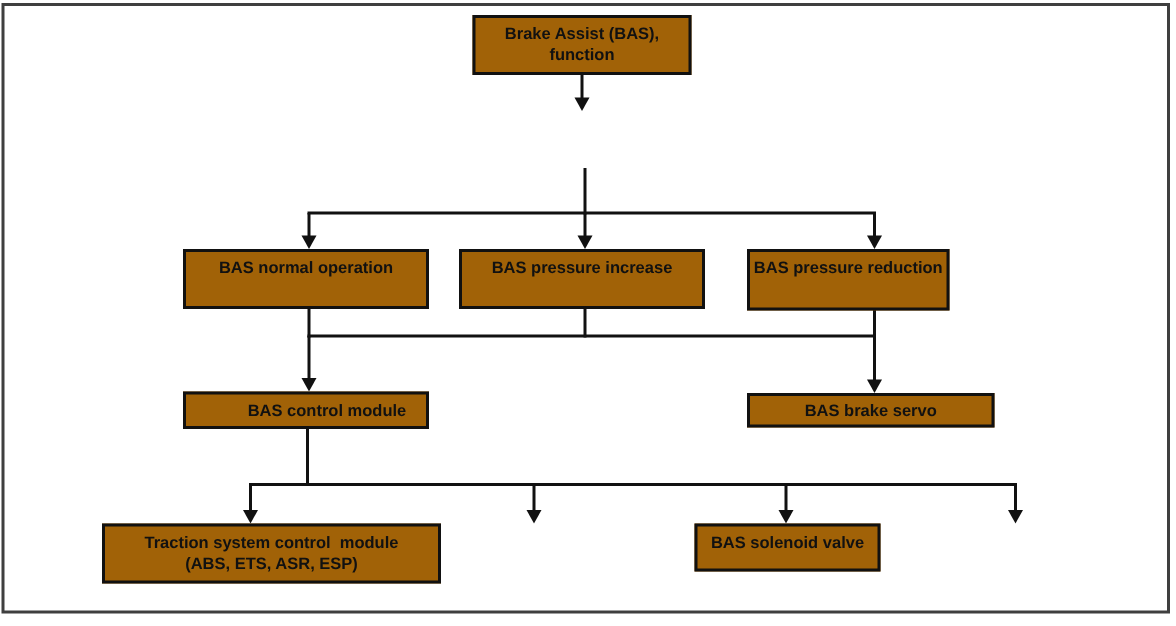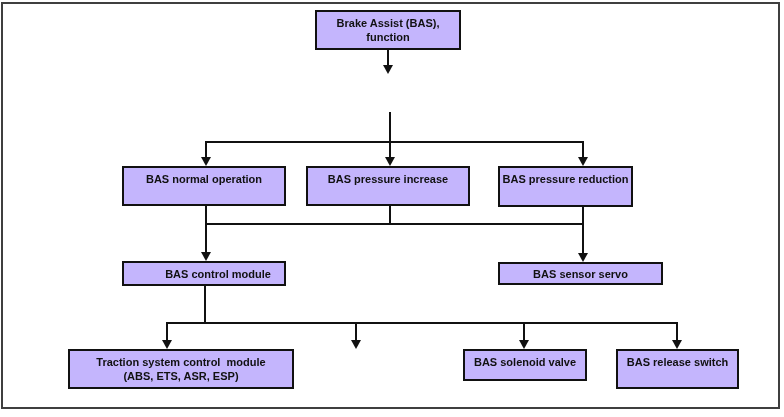--- a/index.html
+++ b/index.html
@@ -16,21 +16,21 @@
     left: 1px; top: 2px;
     width: 779px; height: 407px;
     border: 2px solid #3f3f3f;
     box-sizing: border-box;
   }
   #wires { position: absolute; left: 0; top: 0; }
   .node {
     position: absolute;
     box-sizing: border-box;
     border: 2px solid #111111;
-    background: #c4b5fd;
+    background: #a16207;
     color: #111111;
     font-weight: 700;
     font-size: 11px;
     line-height: 14px;
     text-align: center;
     white-space: pre-wrap;
     display: flex;
     justify-content: center;
     align-items: flex-start;
     padding-top: 4px;
@@ -92,20 +92,19 @@
 
   <div class="node vcenter" style="left:315px; top:10px; width:146px; height:40px;">Brake Assist (BAS),
 function</div>
 
 
   <div class="node" style="left:122px; top:166px; width:164px; height:40px;">BAS normal operation</div>
   <div class="node" style="left:306px; top:166px; width:164px; height:40px;">BAS pressure increase</div>
   <div class="node" style="left:498px; top:166px; width:135px; height:41px;">BAS pressure reduction</div>
 
   <div class="node vcenter" style="left:122px; top:261px; width:164px; height:25px;padding-left:28px;">BAS control module</div>
-  <div class="node vcenter" style="left:498px; top:262px; width:165px; height:23px;">BAS sensor servo</div>
+  <div class="node vcenter" style="left:498px; top:262px; width:165px; height:23px;">BAS brake servo</div>
 
   <div class="node vcenter" style="left:68px; top:349px; width:226px; height:40px;">Traction system control  module
 (ABS, ETS, ASR, ESP)</div>
   <div class="node" style="left:463px; top:349px; width:124px; height:32px;">BAS solenoid valve</div>
-  <div class="node" style="left:616px; top:349px; width:123px; height:40px;">BAS release switch</div>
 
 </div>
 
 </body></html>

